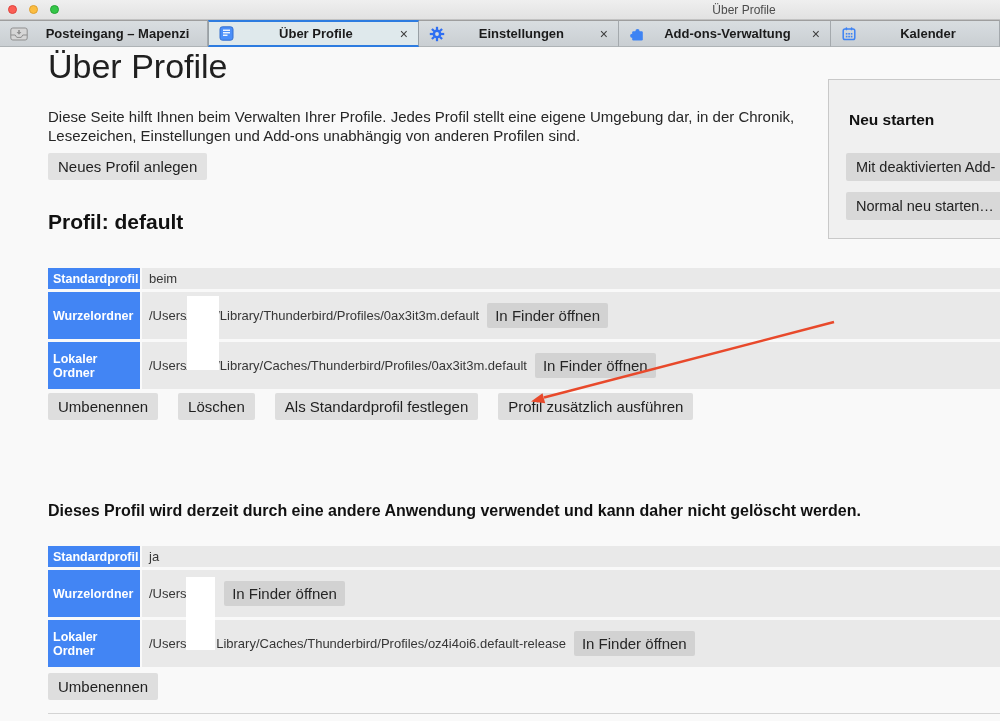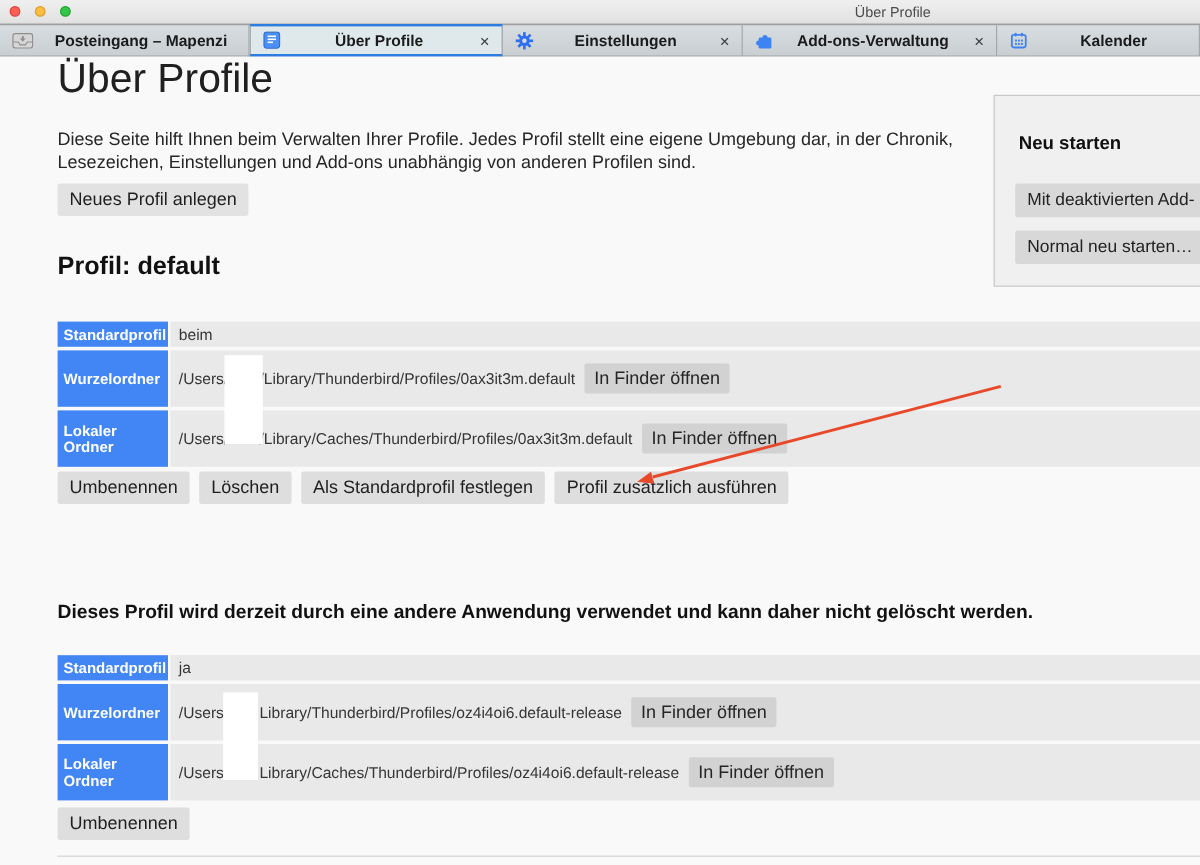--- a/index.html
+++ b/index.html
@@ -49,21 +49,21 @@
         display:flex;align-items:center;padding-left:5px;box-sizing:border-box;flex:0 0 auto;}
   .tval{flex:1;background:#e9e9e9;display:flex;align-items:center;padding-left:7px;
         font-size:13px;color:#363636;white-space:nowrap;overflow:hidden;}
   .finder-btn{background:#d2d2d2;border-radius:2px;padding:4px 8px;margin-left:8px;
               font-size:15px;color:#262626;flex:0 0 auto;}
   .spacer{display:inline-block;width:26px;}
   .redact{position:absolute;background:#ffffff;z-index:5;}
   .redact.rA{left:139px;top:28px;width:32px;height:74px;}
   .redact.rB{left:138px;top:31px;width:29px;height:73px;}
 
-  .actions{position:absolute;left:48px;display:flex;gap:8px;}
+  .actions{position:absolute;left:48px;display:flex;gap:20px;}
   .a1{top:393px;}.a2{top:673px;}
   .action-btn{background:#dedede;}
 
   .hr{position:absolute;left:48px;top:713px;width:952px;border-top:1px solid #d4d4d4;}
 
   
   .panel{position:absolute;left:828px;top:79px;width:186px;height:160px;background:#f0f0f0;
          border:1px solid #c9c9c9;box-sizing:border-box;}
   .panel h3{margin:31px 0 0 20px;font-size:15.5px;font-weight:700;color:#111;}
   .pbtn{display:block;width:fit-content;background:#d8d8d8;border-radius:2px;font-size:14.5px;
@@ -213,21 +213,20 @@
   <div class="ptable tb2">
     <div class="trow small">
       <div class="tlab">Standardprofil</div>
       <div class="tval">ja</div>
     </div>
     <div class="trow big">
       <div class="tlab">Wurzelordner</div>
       <div class="tval">
         <span>/Users/</span>
           <span class="spacer"></span>
-          <span>Library/Thunderbird/Profiles/oz4i4oi6.default-release</span>
         <span class="finder-btn">In Finder öffnen</span>
       </div>
     </div>
     <div class="trow big">
       <div class="tlab">Lokaler Ordner</div>
       <div class="tval">
         <span>/Users/</span>
           <span class="spacer"></span>
           <span>Library/Caches/Thunderbird/Profiles/oz4i4oi6.default-release</span>
         <span class="finder-btn">In Finder öffnen</span>

